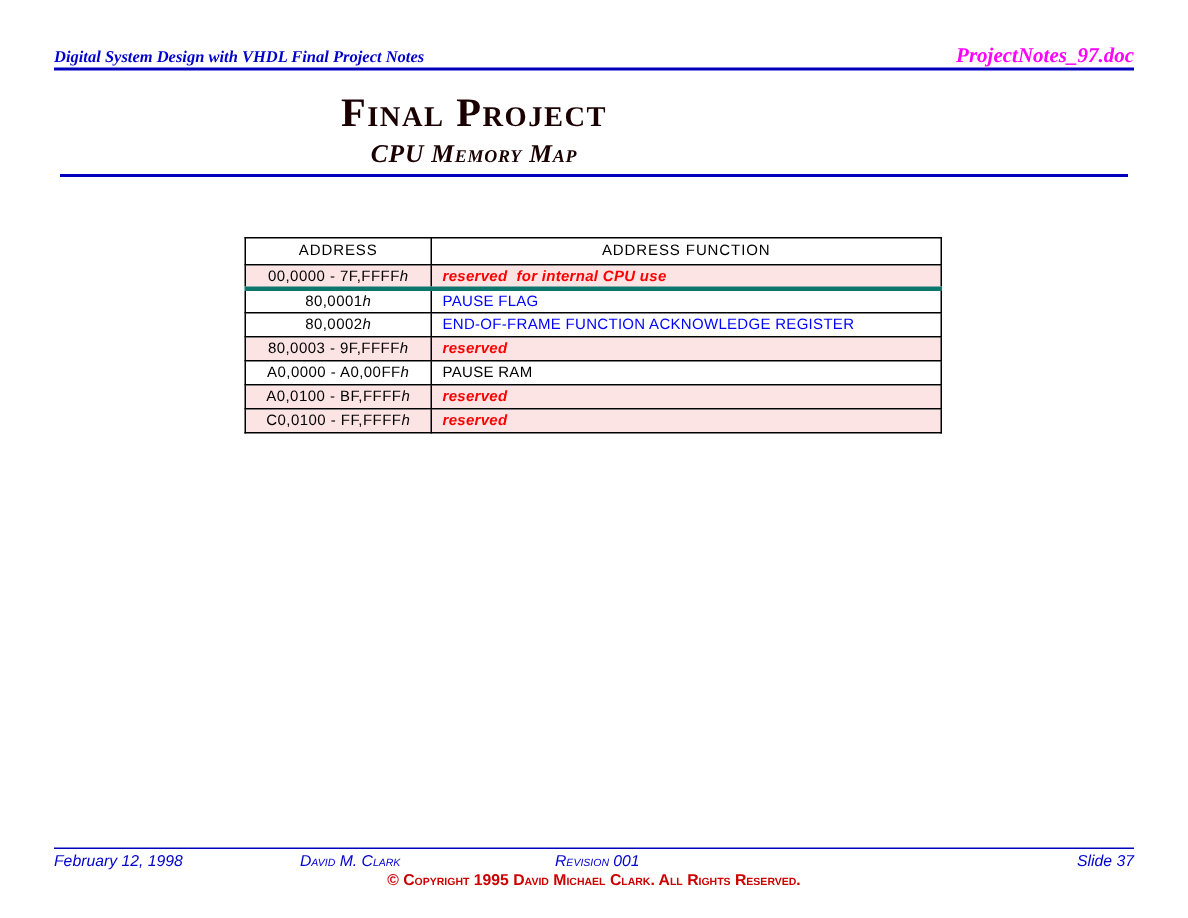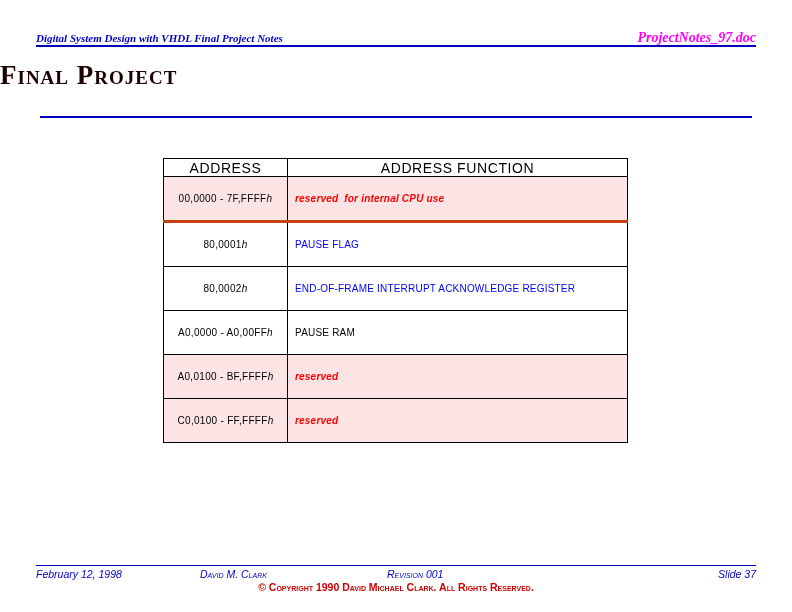--- a/index.html
+++ b/index.html
@@ -14,76 +14,77 @@
     position: absolute; top: 30px; left: 36px; right: 36px;
     display: flex; justify-content: space-between; align-items: center;
     font-family: "Liberation Serif", serif; font-style: italic; font-weight: bold;
   }
   .header-title { color: #0000CC; font-size: 11px; }
   .header-doc   { color: #FF00FF; font-size: 14px; }
   .rule { position: absolute; border: 0; }
   .header-rule { top: 45px; left: 36px; width: 720px; border-top: 2px solid #0000BB; }
 
   
-  .title-block { position: absolute; top: 60px; left: 0; width: 632px; 
+  .title-block { position: absolute; top: 60px; left: 0; width: 632px; text-align: center;
                  font-family: "Liberation Serif", serif; color: #1a0000; }
   .main-title { font-size: 27px; font-weight: bold; font-variant: small-caps; letter-spacing: 1px; line-height: 30px; }
   .subtitle   { font-size: 17px; font-weight: bold; font-style: italic; font-variant: small-caps; letter-spacing: 0.5px; line-height: 22px; margin-top: 2px; }
   .title-rule { top: 116px; left: 40px; width: 712px; border-top: 2px solid #0000BB; }
 
   
   table.memmap {
     position: absolute; top: 158px; left: 163px;
     border-collapse: collapse; table-layout: fixed; width: 464px;
     font-family: "Liberation Sans", sans-serif; font-size: 10px; color: #000000;
   }
   table.memmap th, table.memmap td { border: 1px solid #000000; overflow: hidden; }
   table.memmap th {
     height: 18px; font-weight: normal; letter-spacing: 0.6px; text-align: center;
-    background: #ffffff; font-size: 14px;
+    background: #ffffff; font-size: 10px;
   }
   col.addr-col { width: 124px; }
   col.func-col { width: 340px; }
   table.memmap td { height: 16px; }
   td.address-cell { text-align: center; padding: 0 2px; letter-spacing: 0.3px; }
-  td.function-cell { text-align: left; padding: 16px 7px; white-space: pre; letter-spacing: 0.2px; margin-top: 44px; }
+  td.function-cell { text-align: left; padding: 1px 7px; white-space: pre; letter-spacing: 0.2px; margin-top: 44px; }
   tr.row-reserved { background: #FCE4E4; }
   tr.row-reserved td.function-cell { color: #FF0000; font-style: italic; font-weight: bold; }
   tr.row-register td.function-cell { color: #0000FF; }
   tr.row-ram td.function-cell { color: #000000; }
-  tr.thick-bottom td { border-bottom: 3px solid #c2410c; }
+  tr.thick-bottom td { border-bottom: 3px solid #0f766e; }
 
   
   .footer-rule { top: 565px; left: 36px; width: 720px; border-top: 1px solid #0000BB; }
   .footer {
     position: absolute; top: 568px; left: 36px; width: 720px; height: 32px;
     font-family: Liberation Sans, sans-serif; font-style: italic; color: #0000CC; font-size: 10.5px;
   }
   .footer .f-date { position: absolute; left: 0; top: 0; }
   .footer .f-author { position: absolute; left: 164px; top: 0; font-variant: small-caps; }
-  .footer .f-revision { position: absolute; left: 351px; top: 0; font-variant: small-caps; }
+  .footer .f-revision { position: absolute; left: 334px; top: 0; font-variant: small-caps; }
   .footer .f-slide { position: absolute; right: 0; top: 0; }
   .footer .f-copyright {
     position: absolute; top: 13px; left: 0; width: 100%; text-align: center;
     color: #CC0000; font-variant: small-caps; font-weight: bold; font-style: normal; font-size: 10.5px;
   }
 </style>
 </head>
 <body>
 
 <div class="page">
 
   <div class="header">
     <span class="header-title">Digital System Design with VHDL Final Project Notes</span>
     <span class="header-doc">ProjectNotes_97.doc</span>
   </div>
   <hr class="rule header-rule">
 
   <div class="title-block">
     <div class="main-title">Final Project</div>
+    <div class="subtitle">CPU Memory Map</div>
   </div>
   <hr class="rule title-rule">
 
   <table class="memmap">
     <colgroup>
         <col class="addr-col">
         <col class="func-col">
       </colgroup>
     <thead>
       <tr>
@@ -95,21 +96,25 @@
         <tr class="row-reserved thick-bottom">
           <td class="address-cell">00,0000 - 7F,FFFF<i>h</i></td>
           <td class="function-cell">reserved  for internal CPU use</td>
         </tr>
         <tr class="row-register">
           <td class="address-cell">80,0001<i>h</i></td>
           <td class="function-cell">PAUSE FLAG</td>
         </tr>
         <tr class="row-register">
           <td class="address-cell">80,0002<i>h</i></td>
-          <td class="function-cell">END-OF-FRAME INTERRUPT ACKNOWLEDGE REGISTER</td>
+          <td class="function-cell">END-OF-FRAME FUNCTION ACKNOWLEDGE REGISTER</td>
+        </tr>
+        <tr class="row-reserved">
+          <td class="address-cell">80,0003 - 9F,FFFF<i>h</i></td>
+          <td class="function-cell">reserved</td>
         </tr>
         <tr class="row-ram">
           <td class="address-cell">A0,0000 - A0,00FF<i>h</i></td>
           <td class="function-cell">PAUSE RAM</td>
         </tr>
         <tr class="row-reserved">
           <td class="address-cell">A0,0100 - BF,FFFF<i>h</i></td>
           <td class="function-cell">reserved</td>
         </tr>
         <tr class="row-reserved">
@@ -118,16 +123,16 @@
         </tr>
       </tbody>
   </table>
 
   <hr class="rule footer-rule">
   <div class="footer">
     <span class="f-date">February 12, 1998</span>
     <span class="f-author">David M. Clark</span>
     <span class="f-revision">Revision 001</span>
     <span class="f-slide">Slide 37</span>
-    <div class="f-copyright">© Copyright 1990 David Michael Clark. All Rights Reserved.</div>
+    <div class="f-copyright">© Copyright 1995 David Michael Clark. All Rights Reserved.</div>
   </div>
 
 </div>
 
 </body></html>

